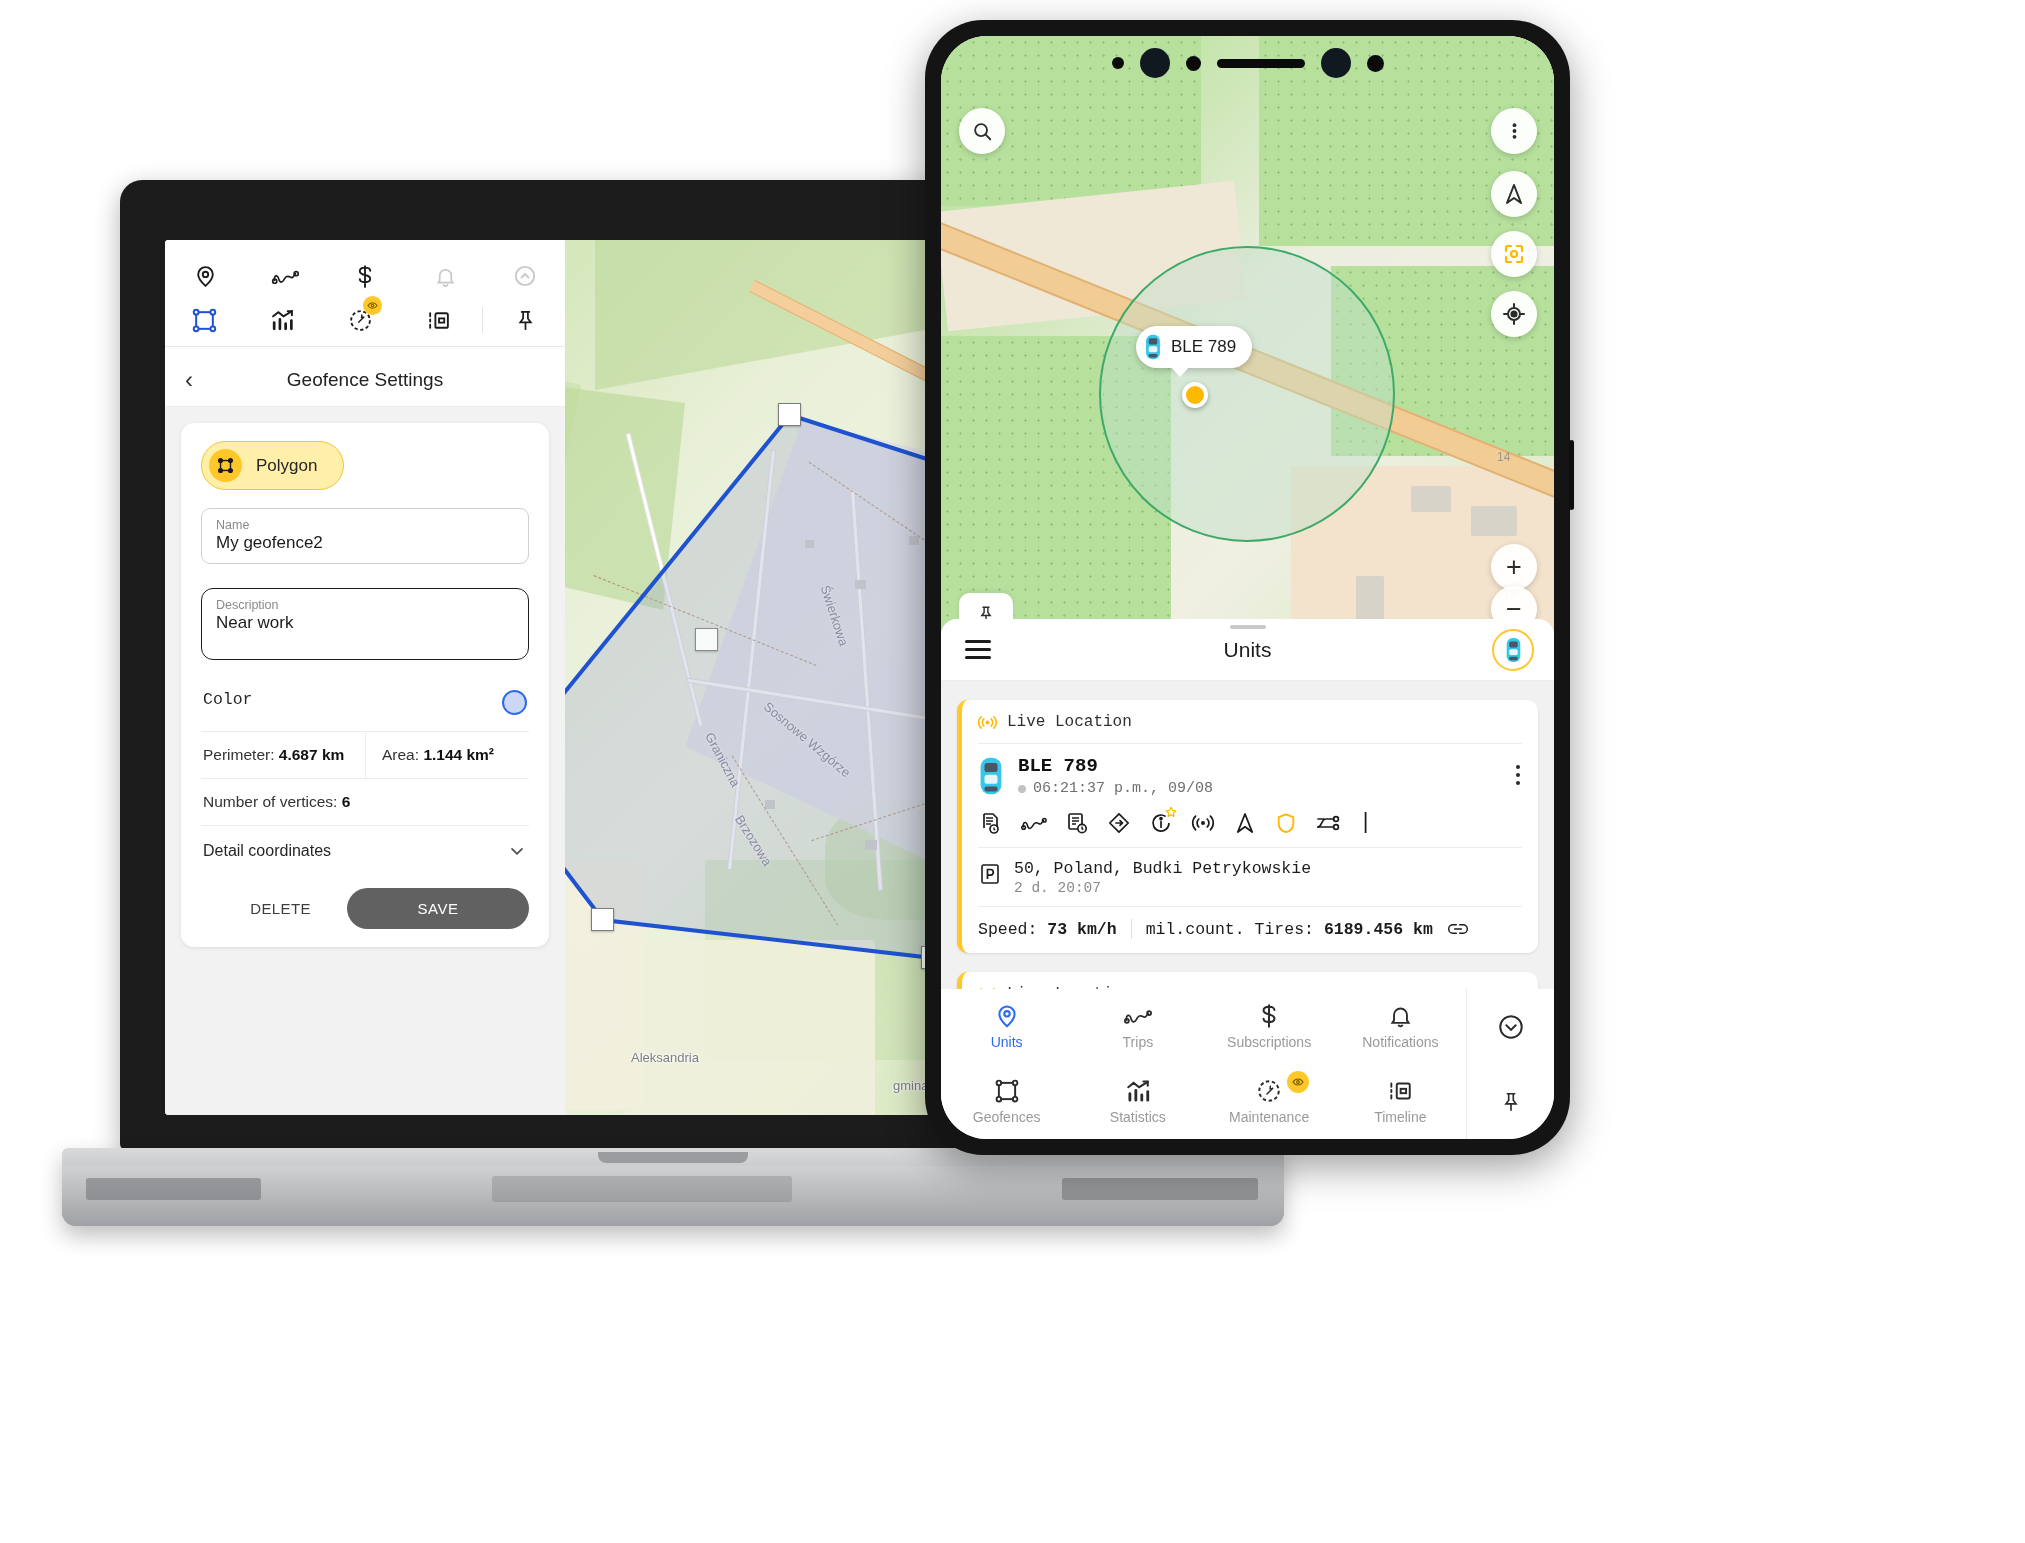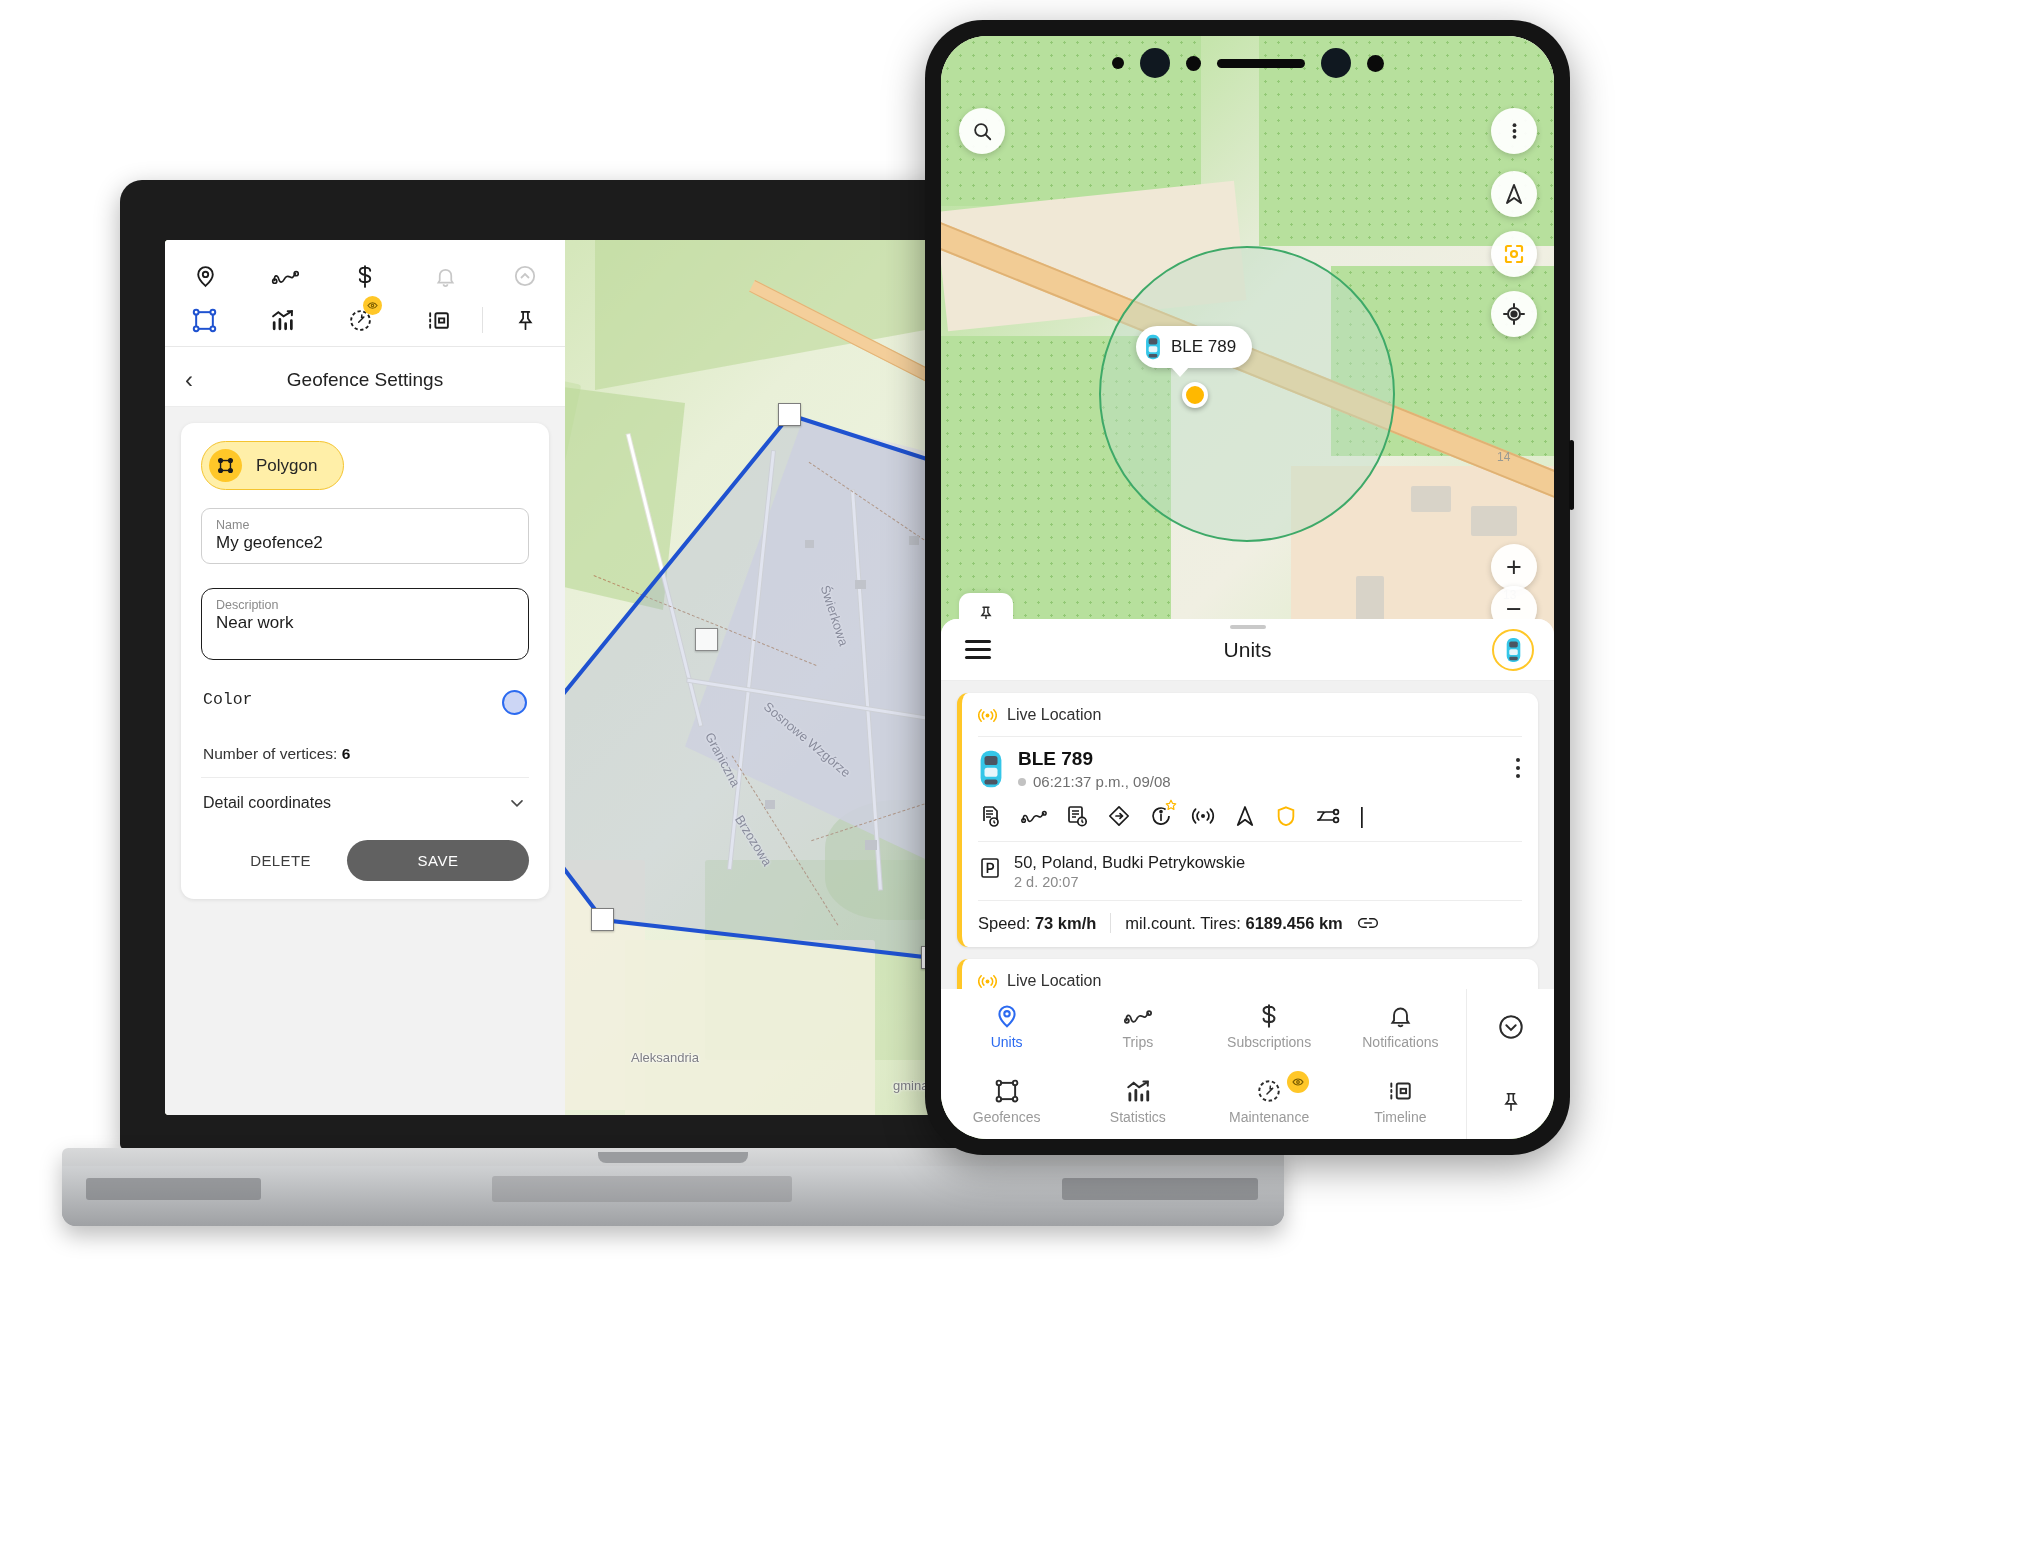--- a/index.html
+++ b/index.html
@@ -261,23 +261,24 @@
   }
   .sheet-title { width:100%; text-align:center; font-size:21px; color:#1c1c1c; }
   .hamb { position:absolute; left:24px; display:flex; flex-direction:column; gap:5px; }
   .hamb i { display:block; width:26px; height:3px; background:#1c1c1c; border-radius:2px; }
   .veh-btn {
     position:absolute; right:20px; width:42px; height:42px; border-radius:50%;
     border:2px solid #FFC728; display:flex; align-items:center; justify-content:center;
   }
 
   .unit-card {
-    margin:12px 16px 0; background:#fff; border-radius:11px;
+    margin:19px 16px 0; background:#fff; border-radius:11px;
     border-left:5px solid #FFC728; overflow:hidden;
     box-shadow:0 1px 3px rgba(0,0,0,.09);
+    font-family:Liberation Mono, monospace;
   }
   .uc-live { display:flex; align-items:center; gap:10px; padding:13px 16px 12px; font-size:16px; color:#303030; }
   .uc-hr { height:1px; background:#ededed; margin:0 16px; }
   .uc-main { display:flex; align-items:center; padding:11px 16px 9px; position:relative; }
   .uc-name { font-size:19px; font-weight:bold; color:#111; }
   .uc-time { font-size:15px; color:#6f6f6f; display:flex; align-items:center; gap:7px; margin-top:3px; }
   .dot-grey { width:8px; height:8px; border-radius:50%; background:#c2c2c2; display:inline-block; }
   .kebab { position:absolute; right:18px; top:50%; transform:translateY(-50%); display:flex; flex-direction:column; gap:4px; }
   .kebab i { width:4px; height:4px; border-radius:50%; background:#2b2b2b; display:block; }
   .uc-icons { display:flex; align-items:center; gap:18px; padding:4px 16px 12px; overflow:hidden; }
@@ -500,20 +501,30 @@
               <div class="fld area focus">
                 <div class="fl-lab">Description</div>
                 <div class="fl-val">Near work</div>
               </div>
 
               <div class="row-color">
                 <span class="lab">Color</span>
                 <span class="swatch"></span>
               </div>
 
+              <div class="metrics">
+                <div class="m1">
+                  <span>Perimeter:</span>
+                  <b>4.687 km</b>
+                </div>
+                <div class="m2">
+                  <span>Area:</span>
+                  <b>1.144 km²</b>
+                </div>
+              </div>
 
               <div class="verts">
                 <span>Number of vertices:</span>
                 <b>6</b>
               </div>
 
               <div class="detail-row">
                 <span>Detail coordinates</span>
                 <span>
                   <svg width="20" height="20" viewBox="0 0 24 24" fill="none" stroke="#4a4a4a" stroke-width="2" stroke-linecap="round">

